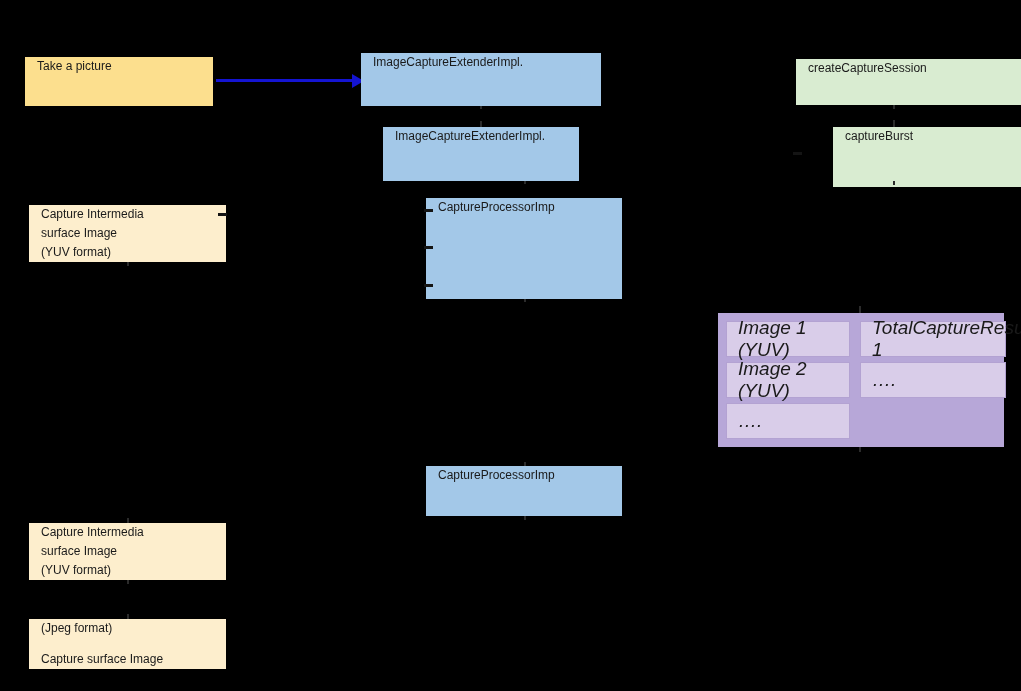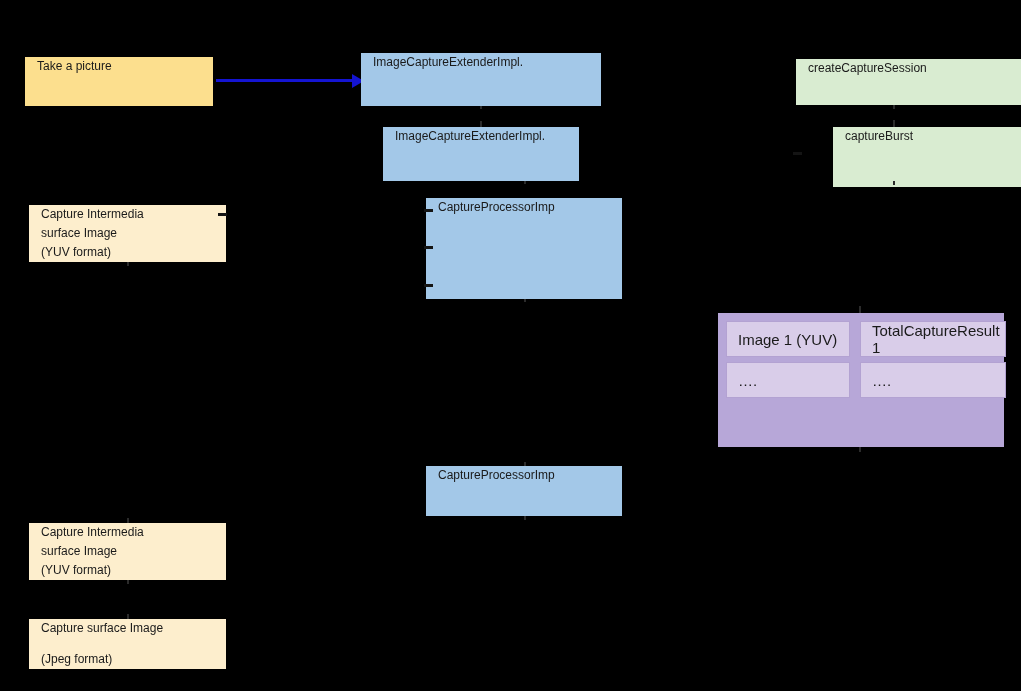--- a/index.html
+++ b/index.html
@@ -49,23 +49,24 @@
   .group .col{
     display:flex;
     flex-direction:column;
     gap:5px;
   }
   .group .cell{
     box-sizing:border-box;
     display:flex;
     align-items:center;
     padding:0 11px;
-    font-size:15px;
+    font-size:19px;
     color:#1a1a1a;
     height:36px;
+    font-style:italic;
   }
   .col-a .cell{ width:124px; }
   .col-b .cell{ width:146px; }
 
   
   .arrow-line{
     position:absolute;
     background:#1414d2;
     height:3px;
   }
@@ -103,22 +104,22 @@
     <span class="ln">(YUV format)</span>
   </div>
 
   <div class="node fill-cream" style="left:29px; top:523px; width:197px; height:57px;">
     <span class="ln">Capture Intermedia</span>
     <span class="ln">surface Image</span>
     <span class="ln">(YUV format)</span>
   </div>
 
   <div class="node fill-cream" style="left:29px; top:619px; width:197px; height:50px;">
+    <span class="ln">(Jpeg format)</span>
     <span class="ln">Capture surface Image</span>
-    <span class="ln">(Jpeg format)</span>
   </div>
 
   <div class="arrow-line" style="left:216px; top:79px; width:138px;"></div>
   <div class="arrow-head" style="left:352px; top:74px;"></div>
 
   <div class="node fill-blue" style="left:361px; top:53px; width:240px; height:53px;">
     <span class="ln">ImageCaptureExtenderImpl.</span>
   </div>
 
   <div class="node fill-blue" style="left:383px; top:127px; width:196px; height:54px;">
@@ -138,20 +139,21 @@
   </div>
 
   <div class="node fill-green" style="left:797px; top:127px; width:194px; height:60px;margin-left:36px;">
     <span class="ln">captureBurst</span>
   </div>
 
   <div class="group fill-purple" style="left:718px; top:313px; width:286px; height:134px;">
 
     <div class="col col-a">
       <div class="cell cell-purple">Image 1 (YUV)</div>
+      <div class="cell cell-purple">Image 2 (YUV)</div>
       <div class="cell cell-purple">….</div>
     </div>
 
     <div class="col col-b">
       <div class="cell cell-purple">TotalCaptureResult 1</div>
       <div class="cell cell-purple">….</div>
     </div>
   </div>
 
   <div class="stub" style="left:480px; top:106px; width:2px; height:3px;"></div>

